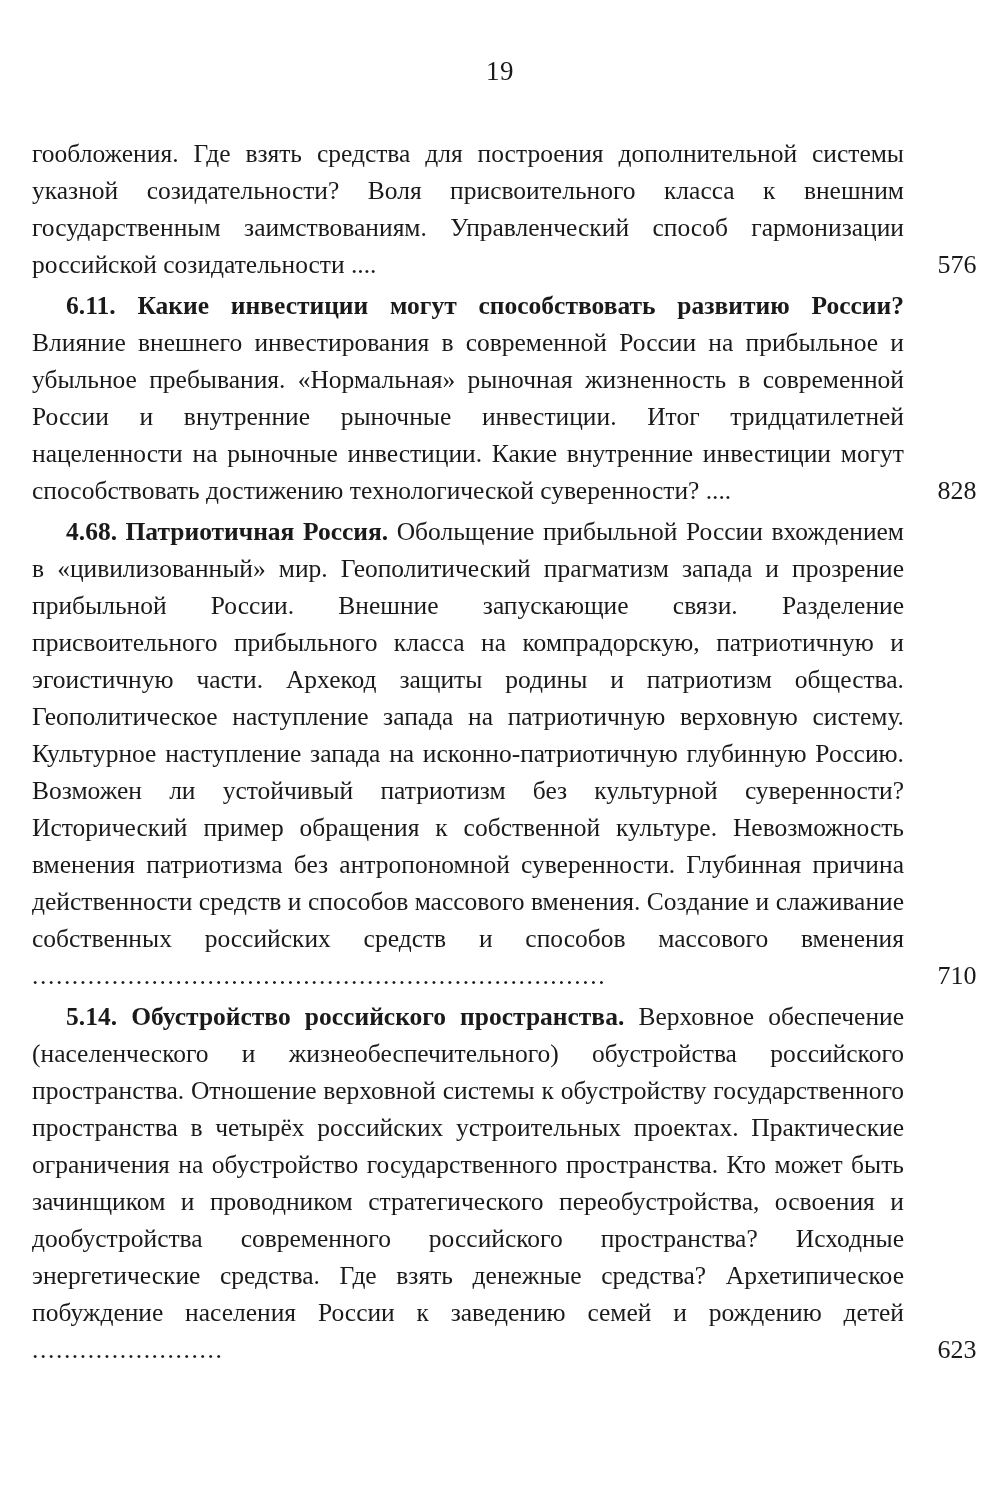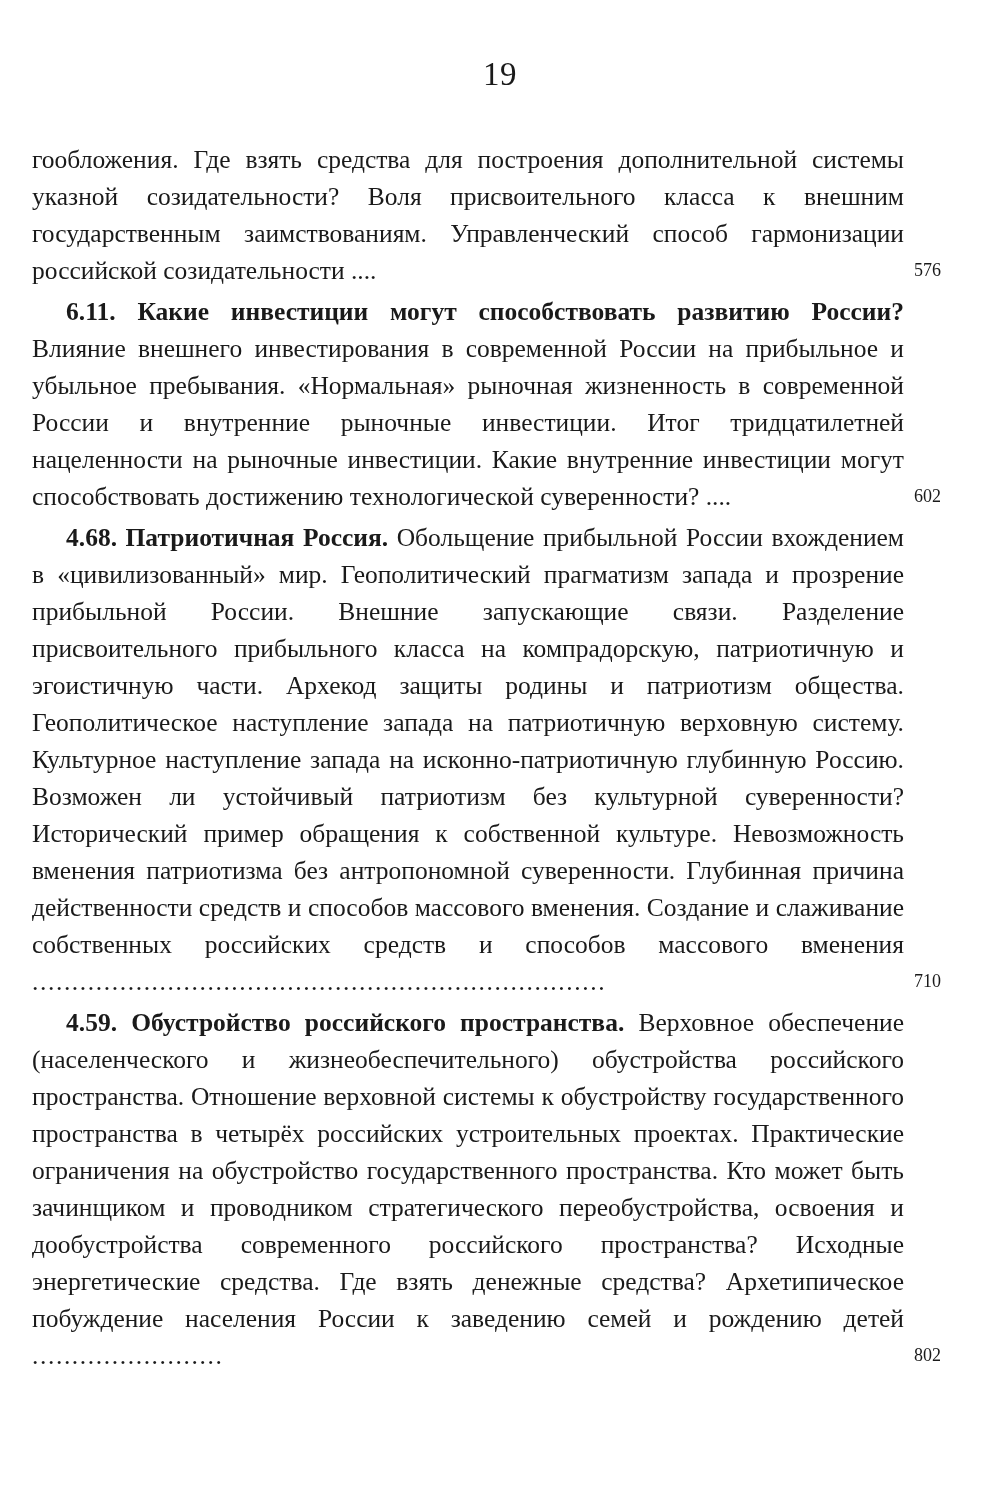--- a/index.html
+++ b/index.html
@@ -17,21 +17,21 @@
   }
   .page {
     position: relative;
     width: 1000px;
     height: 1494px;
     box-sizing: border-box;
     padding: 0;
   }
   .folio {
     text-align: center;
-    font-size: 33px;
+    font-size: 27px;
     margin-top: 56px;
     letter-spacing: 0.5px;
   }
   .content {
     margin: 48px 96px 0 32px;
     position: relative;
     font-family: Liberation Serif, serif;
   }
   .toc-entry {
     position: relative;
@@ -49,22 +49,22 @@
     text-indent: 34px;
   }
   .toc-text b {
     font-weight: bold;
     margin-top: 21px;
   }
   .page-num {
     position: absolute;
     right: -96px;
     width: 86px;
-    text-align: left;
-    font-size: 18px;
+    text-align: center;
+    font-size: 26px;
     line-height: 37px;
     bottom: 0;
   }
   .leader {
     letter-spacing: 1.6px;
   }
 </style>
 </head>
 <body>
 
@@ -77,35 +77,35 @@
     <div class="toc-entry">
       <div class="toc-text">гообложения. Где взять средства для построения дополнительной системы указной созидательности? Воля присвоительного класса к внешним государственным заимствованиям. Управленческий способ гармонизации российской созидательности ....</div>
       <div class="page-num">576</div>
     </div>
 
     <div class="toc-entry">
       <div class="toc-text indent">
         <b>6.11. Какие инвестиции могут способствовать развитию России?</b>
         <span>Влияние внешнего инвестирования в современной России на прибыльное и убыльное пребывания. «Нормальная» рыночная жизненность в современной России и внутренние рыночные инвестиции. Итог тридцатилетней нацеленности на рыночные инвестиции. Какие внутренние инвестиции могут способствовать достижению технологической суверенности? ....</span>
       </div>
-      <div class="page-num">602</div>
+      <div class="page-num">828</div>
     </div>
 
     <div class="toc-entry">
       <div class="toc-text indent">
         <b>4.68. Патриотичная Россия.</b>
         <span>Обольщение прибыльной России вхождением в «цивилизованный» мир. Геополитический прагматизм запада и прозрение прибыльной России. Внешние запускающие связи. Разделение присвоительного прибыльного класса на компрадорскую, патриотичную и эгоистичную части. Архекод защиты родины и патриотизм общества. Геополитическое наступление запада на патриотичную верховную систему. Культурное наступление запада на исконно-патриотичную глубинную Россию. Возможен ли устойчивый патриотизм без культурной суверенности? Исторический пример обращения к собственной культуре. Невозможность вменения патриотизма без антропономной суверенности. Глубинная причина действенности средств и способов массового вменения. Создание и слаживание собственных российских средств и способов массового вменения</span>
         <span class="leader">........................................................................</span>
       </div>
       <div class="page-num">710</div>
     </div>
 
     <div class="toc-entry">
       <div class="toc-text indent">
-        <b>4.59. Обустройство российского пространства.</b>
+        <b>5.14. Обустройство российского пространства.</b>
         <span>Верховное обеспечение (населенческого и жизнеобеспечительного) обустройства российского пространства. Отношение верховной системы к обустройству государственного пространства в четырёх российских устроительных проектах. Практические ограничения на обустройство государственного пространства. Кто может быть зачинщиком и проводником  стратегического переобустройства, освоения и дообустройства современного российского пространства? Исходные энергетические средства. Где взять денежные средства? Архетипическое побуждение населения России к заведению семей и рождению детей</span>
         <span class="leader">........................</span>
       </div>
-      <div class="page-num">802</div>
+      <div class="page-num">623</div>
     </div>
 
   </div>
 </div>
 
 </body></html>

